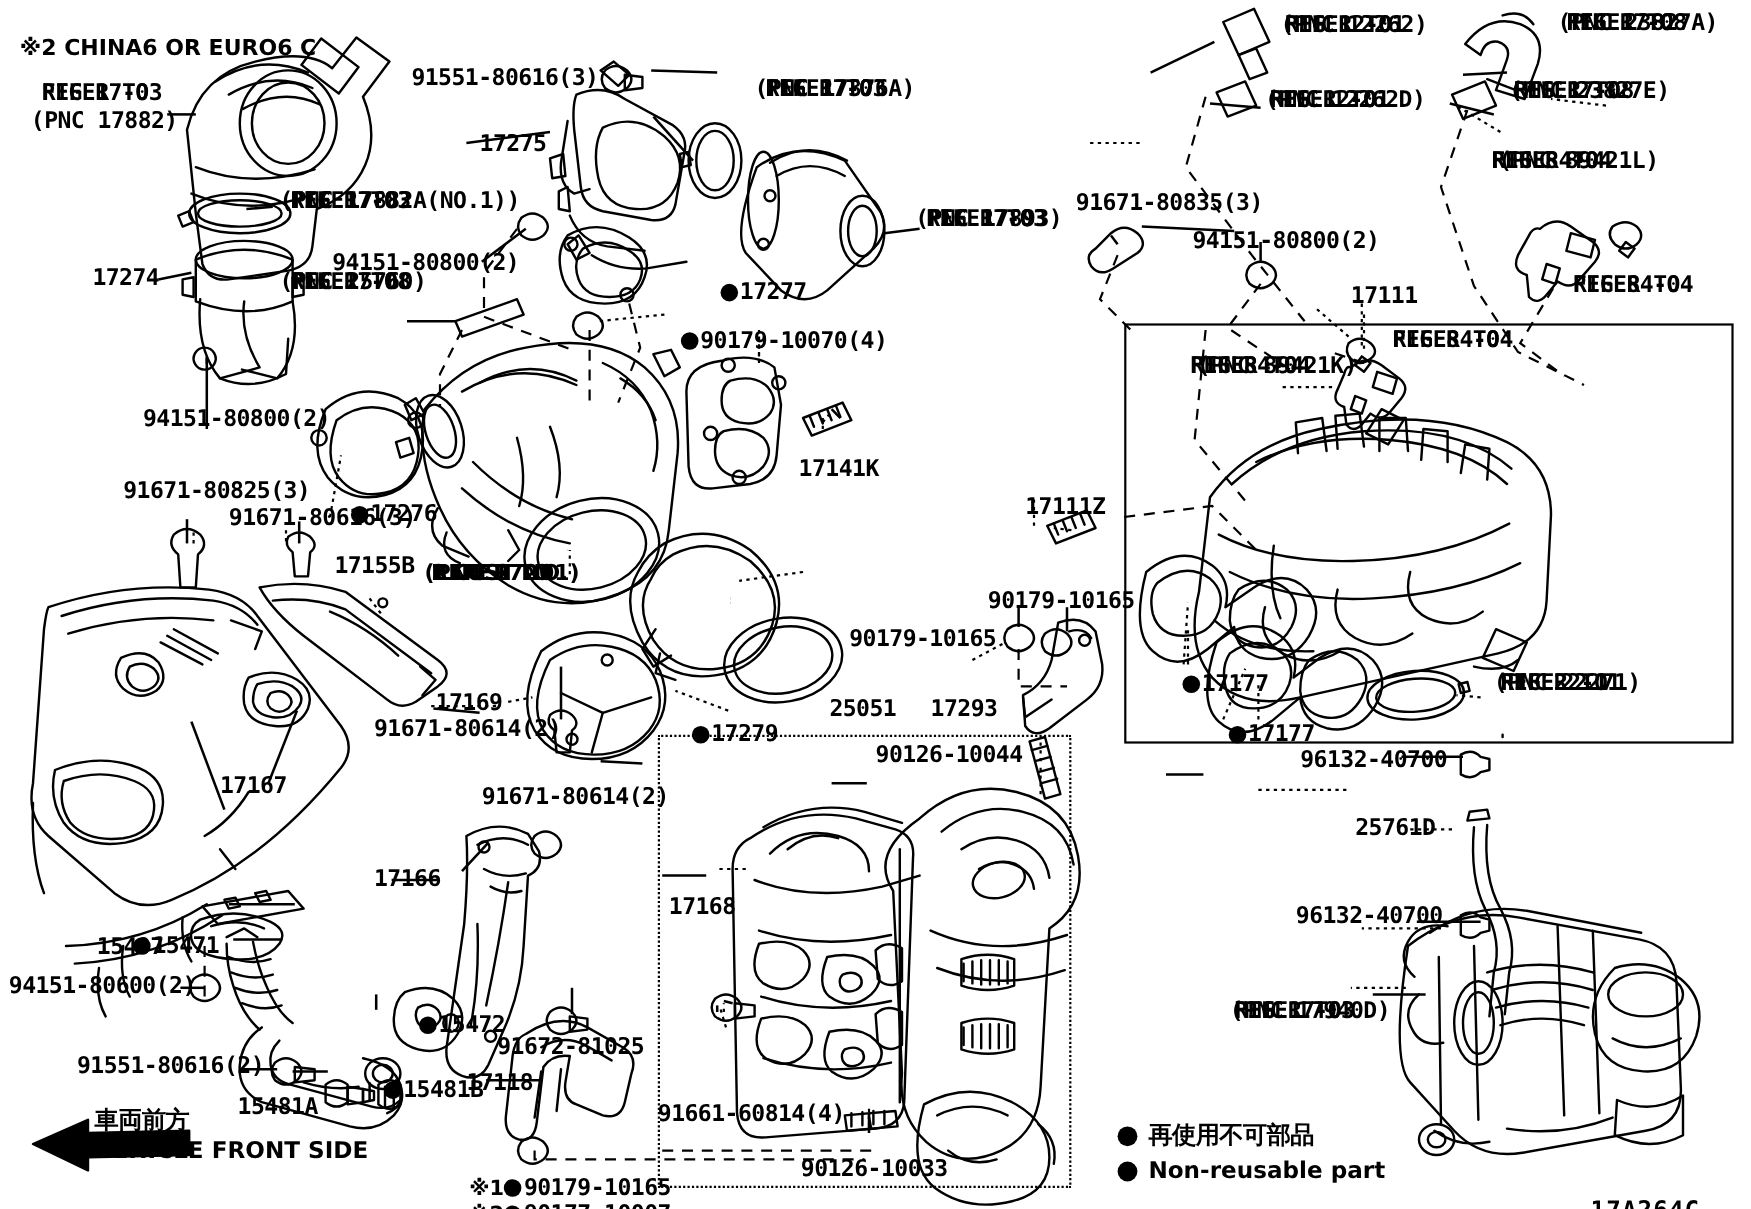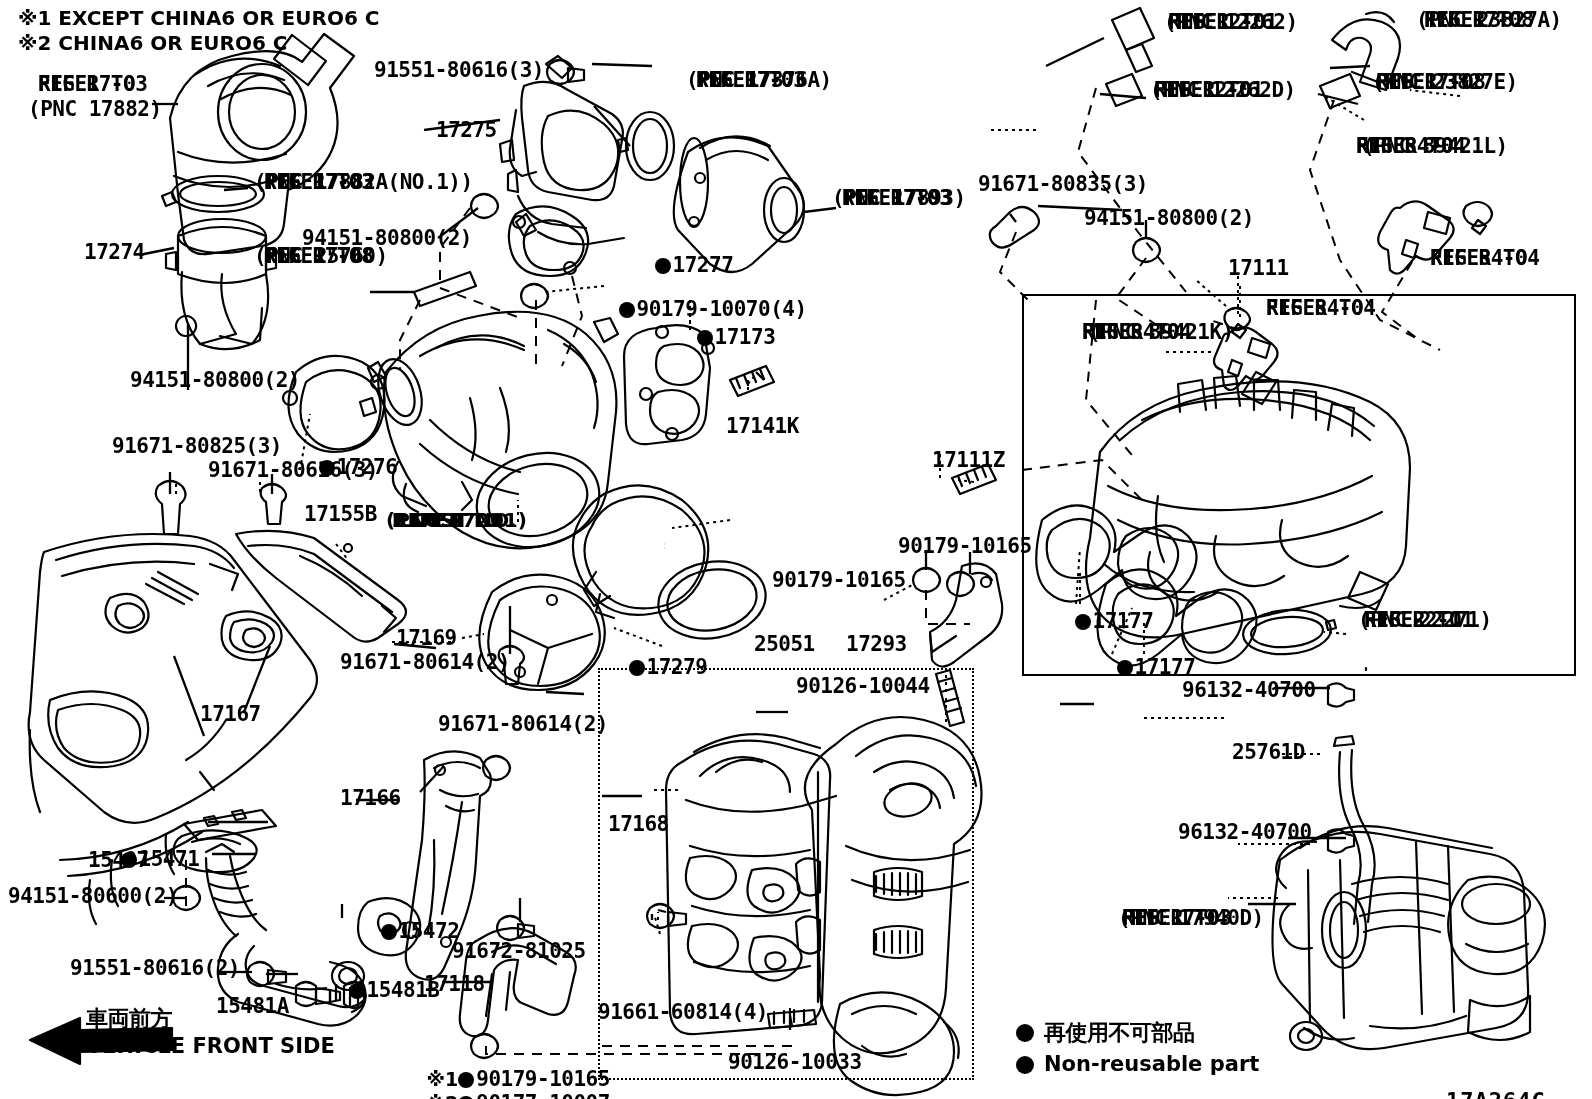--- a/index.html
+++ b/index.html
@@ -494,21 +494,20 @@
       <path d="M516 500 l0 0"></path>
       <path d="M946 692 l0 -20"></path>
       <path d="M790 1008 l0 12"></path>
       <path d="M658 920 l0 -8"></path>
     </g>
   </svg>
 
   <div class="box" style="left:1022px;top:294px;width:550px;height:378px;"></div>
   <div class="boxd" style="left:598px;top:668px;width:372px;height:408px;"></div>
 
-  <div class="lbl sans" style="left:18px;top:6px;">※1 EXCEPT CHINA6 OR EURO6 C</div>
   <div class="lbl sans" style="left:18px;top:31px;">※2 CHINA6 OR EURO6 C</div>
 
   <div style="position:absolute;left:38px;top:72px;">
     <div class="lbl">REFER TO</div>
     <div class="lbl" style="position:relative;top:0;">FIG 17-03</div>
     <div class="lbl" style="position:relative;left:-10px;">(PNC 17882)</div>
   </div>
 
   <div style="position:absolute;left:264px;top:170px;">
     <div class="lbl">REFER TO</div>
@@ -603,23 +602,20 @@
   <div class="lbl" style="left:436px;top:118px;">17275</div>
   <div class="lbl" style="left:374px;top:58px;">91551-80616(3)</div>
   <div class="lbl" style="left:302px;top:226px;">94151-80800(2)</div>
   <div class="lbl" style="left:130px;top:368px;">94151-80800(2)</div>
 
   <div class="lbl" style="left:606px;top:228px;">
     <span class="dot"></span><span>17277</span>
   </div>
   <div class="lbl" style="left:570px;top:272px;">
     <span class="dot"></span><span>90179-10070(4)</span>
-  </div>
-  <div class="lbl" style="left:648px;top:300px;">
-    <span class="dot"></span><span>17173</span>
   </div>
   <div class="lbl" style="left:726px;top:414px;">17141K</div>
 
   <div class="lbl" style="left:270px;top:430px;">
     <span class="dot"></span><span>17276</span>
   </div>
   <div class="lbl" style="left:112px;top:434px;">91671-80825(3)</div>
   <div class="lbl" style="left:208px;top:458px;">91671-80616(3)</div>
   <div class="lbl" style="left:304px;top:502px;">17155B</div>
   <div class="lbl" style="left:200px;top:702px;">17167</div>

